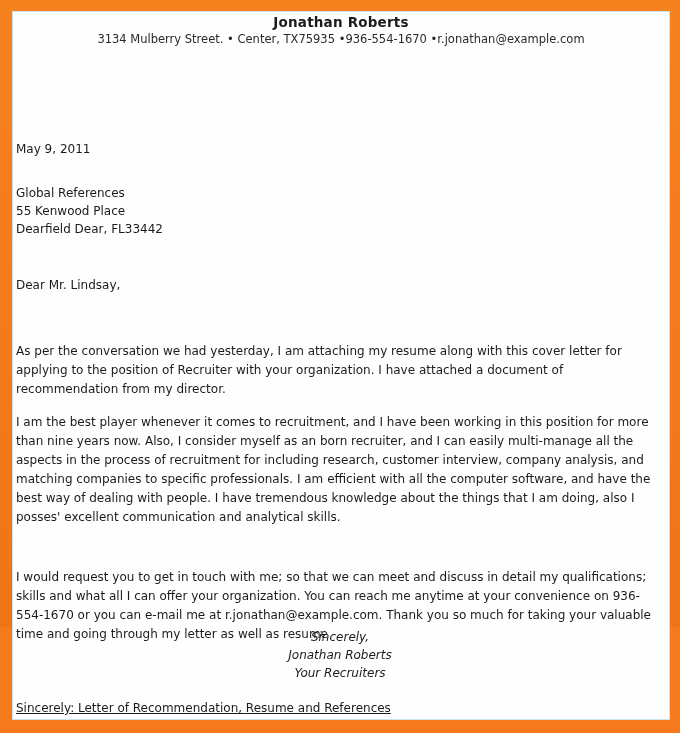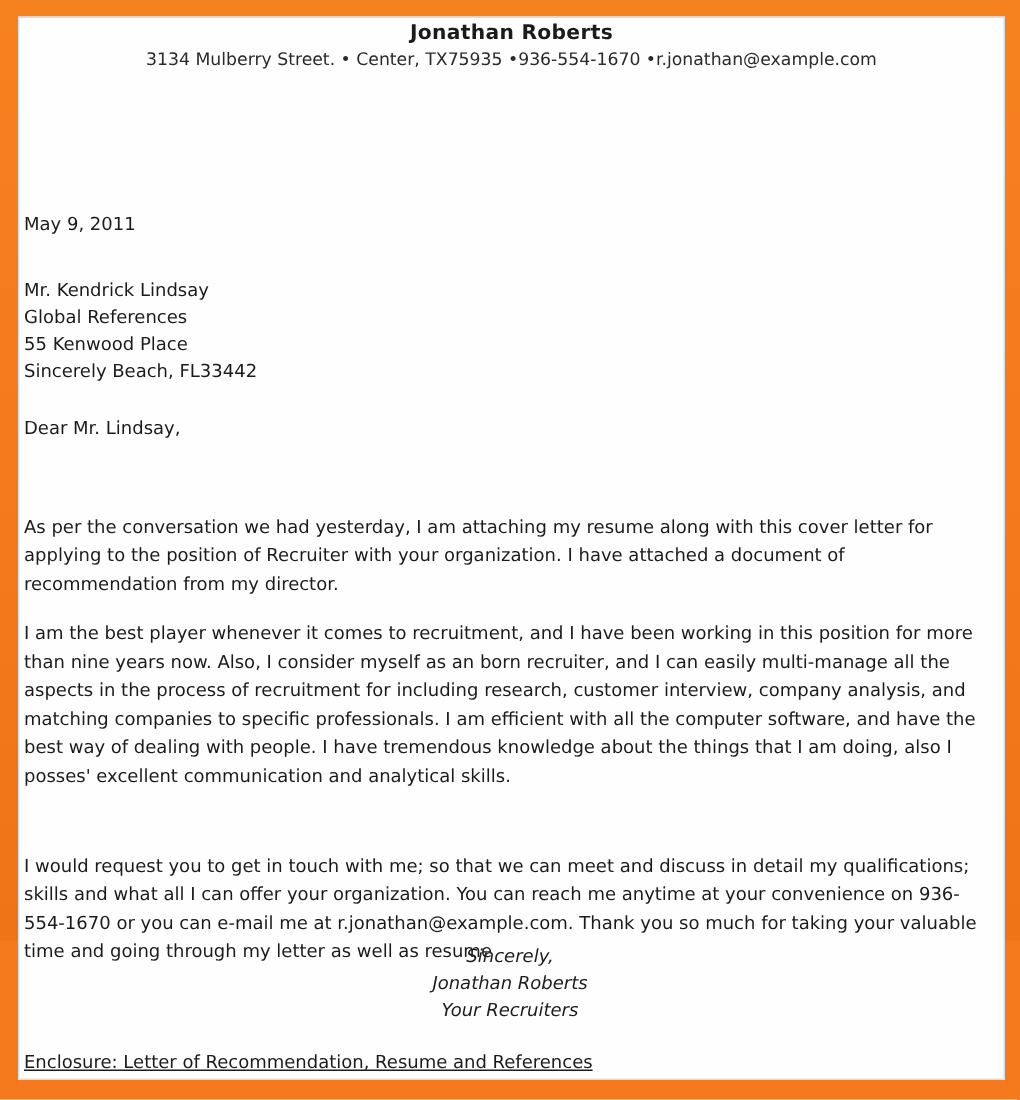--- a/index.html
+++ b/index.html
@@ -77,38 +77,37 @@
 <div class="frame">
   <div class="page">
 
     <div class="header-name">Jonathan Roberts</div>
 
     <div class="header-address">3134 Mulberry Street. • Center, TX75935 •936-554-1670 •r.jonathan@example.com</div>
 
     <div class="block date-line">May 9, 2011</div>
 
     <div class="block recipient-block">
-      <div>Mr. Kendrick Lindsay</div>
       <div>Global References</div>
       <div>55 Kenwood Place</div>
-      <div>Sincerely Beach, FL33442</div>
+      <div>Dearfield Dear, FL33442</div>
     </div>
 
     <div class="block salutation-line">Dear Mr. Lindsay,</div>
 
     <div class="block para-1">As per the conversation we had yesterday, I am attaching my resume along with this cover letter for applying to the position of Recruiter with your organization. I have attached a document of recommendation from my director.</div>
 
     <div class="block para-2">I am the best player whenever it comes to recruitment, and I have been working in this position for more than nine years now. Also, I consider myself as an born recruiter, and I can easily multi-manage all the aspects in the process of recruitment for including research, customer interview, company analysis, and matching companies to specific professionals. I am efficient with all the computer software, and have the best way of dealing with people. I have tremendous knowledge about the things that I am doing, also I posses' excellent communication and analytical skills.</div>
 
     <div class="block para-3">I would request you to get in touch with me; so that we can meet and discuss in detail my qualifications; skills and what all I can offer your organization. You can reach me anytime at your convenience on 936-554-1670 or you can e-mail me at r.jonathan@example.com. Thank you so much for taking your valuable time and going through my letter as well as resume</div>
 
     <div class="block closing-block">
       <div>Sincerely,</div>
       <div>Jonathan Roberts</div>
       <div>Your Recruiters</div>
     </div>
 
     <div class="block enclosure-line">
-      <span>Enclosure: Letter of Recommendation, Resume and References</span>
+      <span>Sincerely: Letter of Recommendation, Resume and References</span>
     </div>
 
   </div>
 </div>
 
 </body></html>

